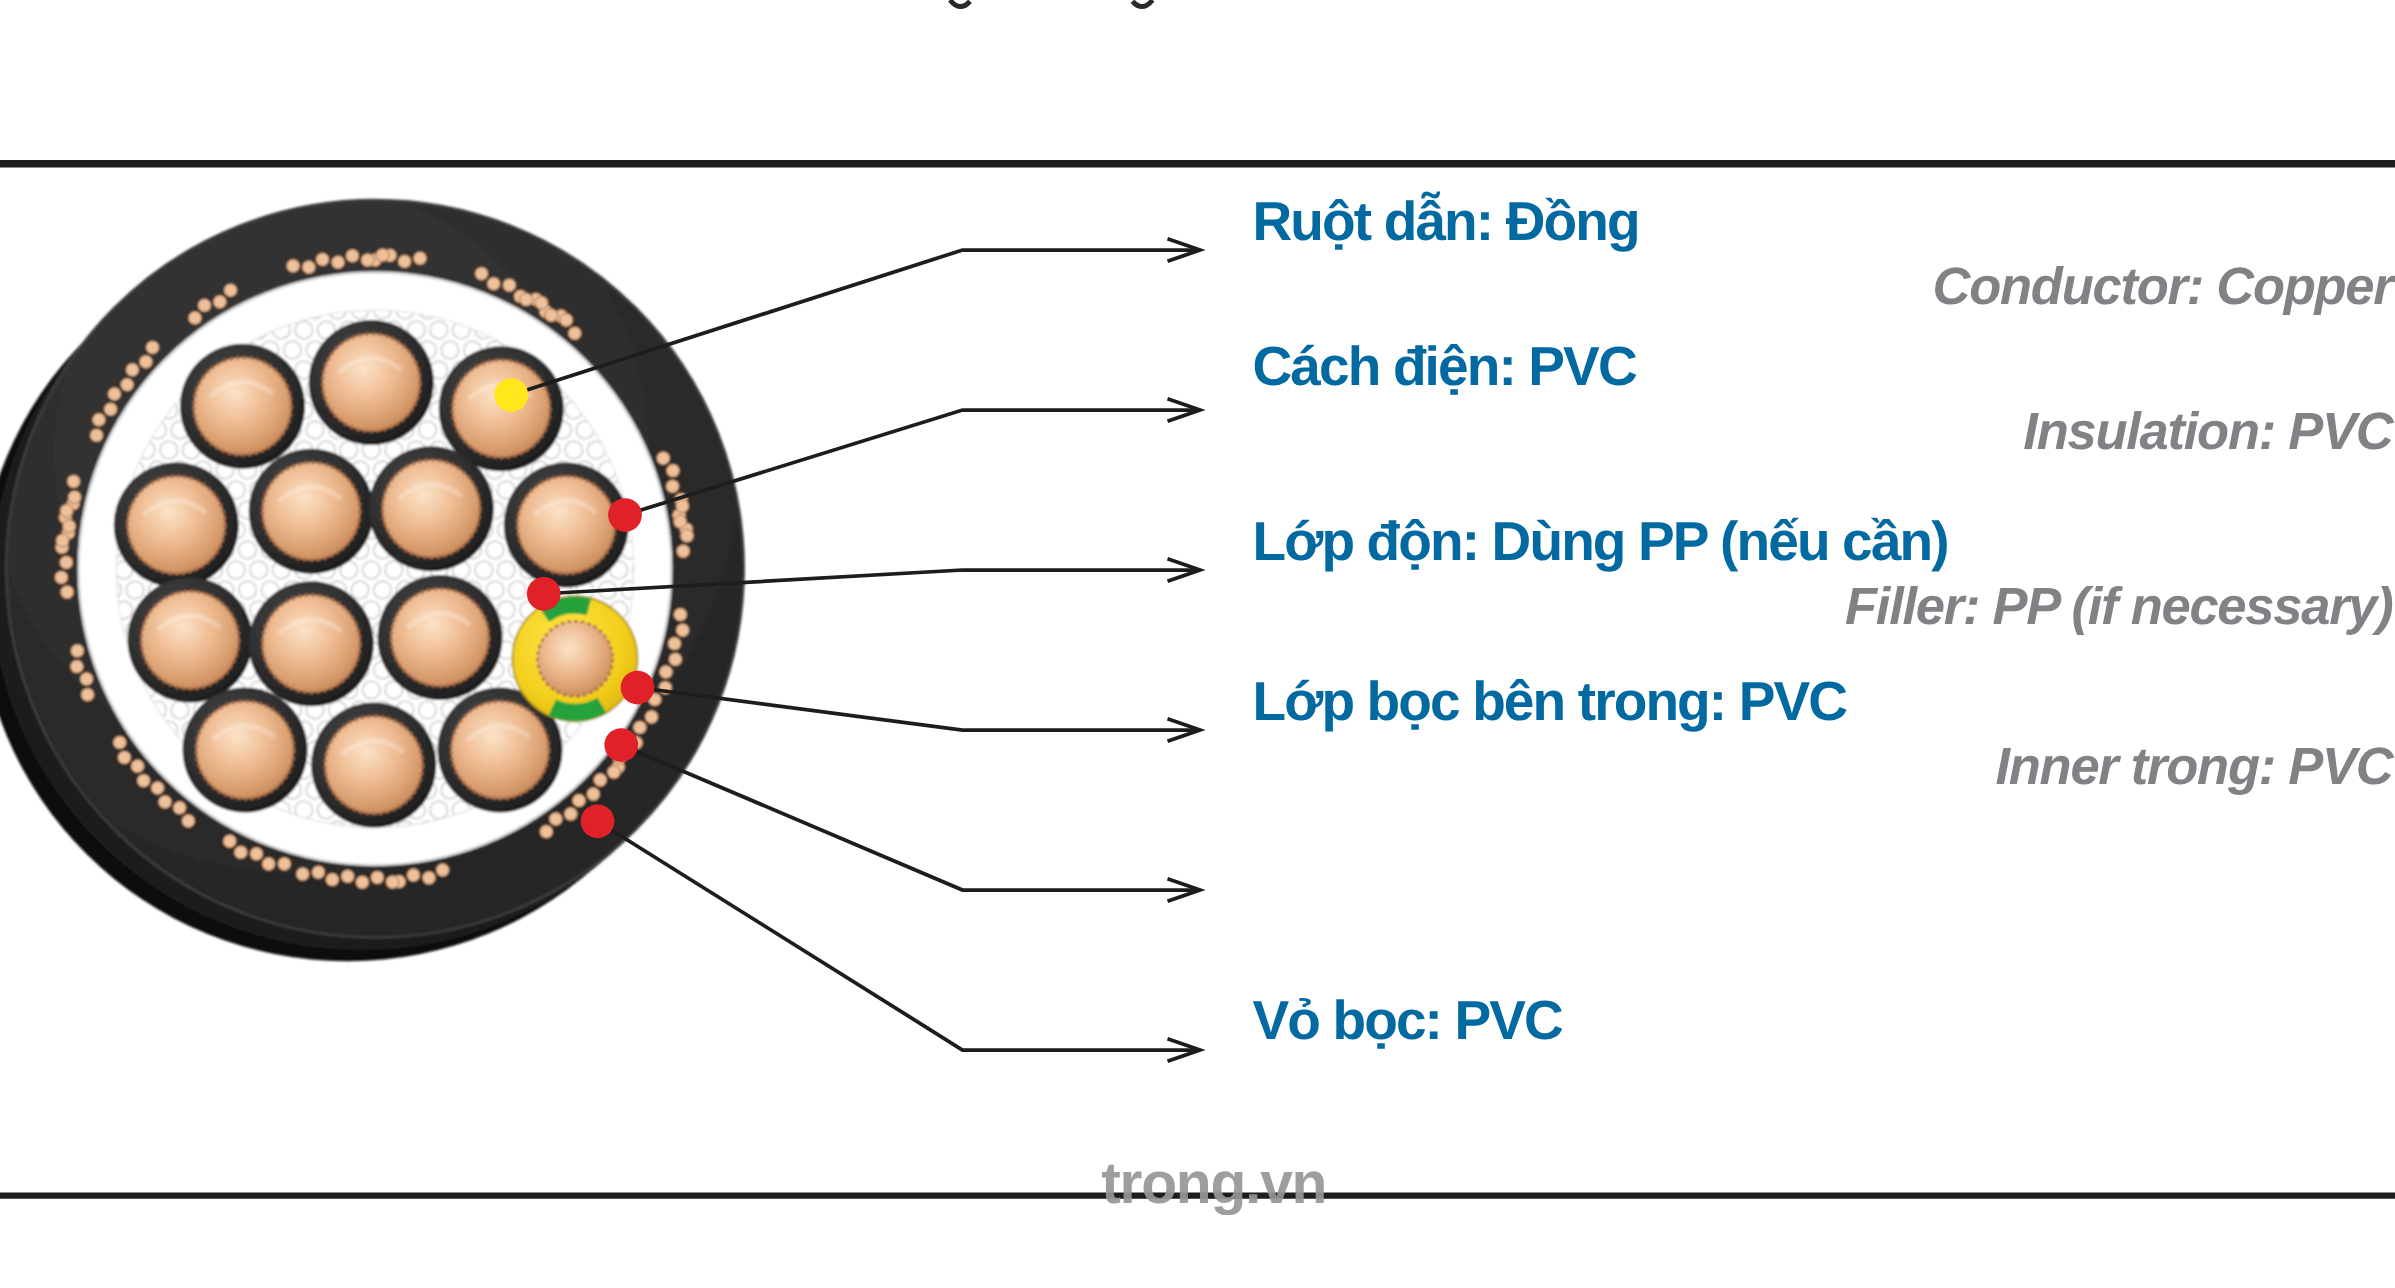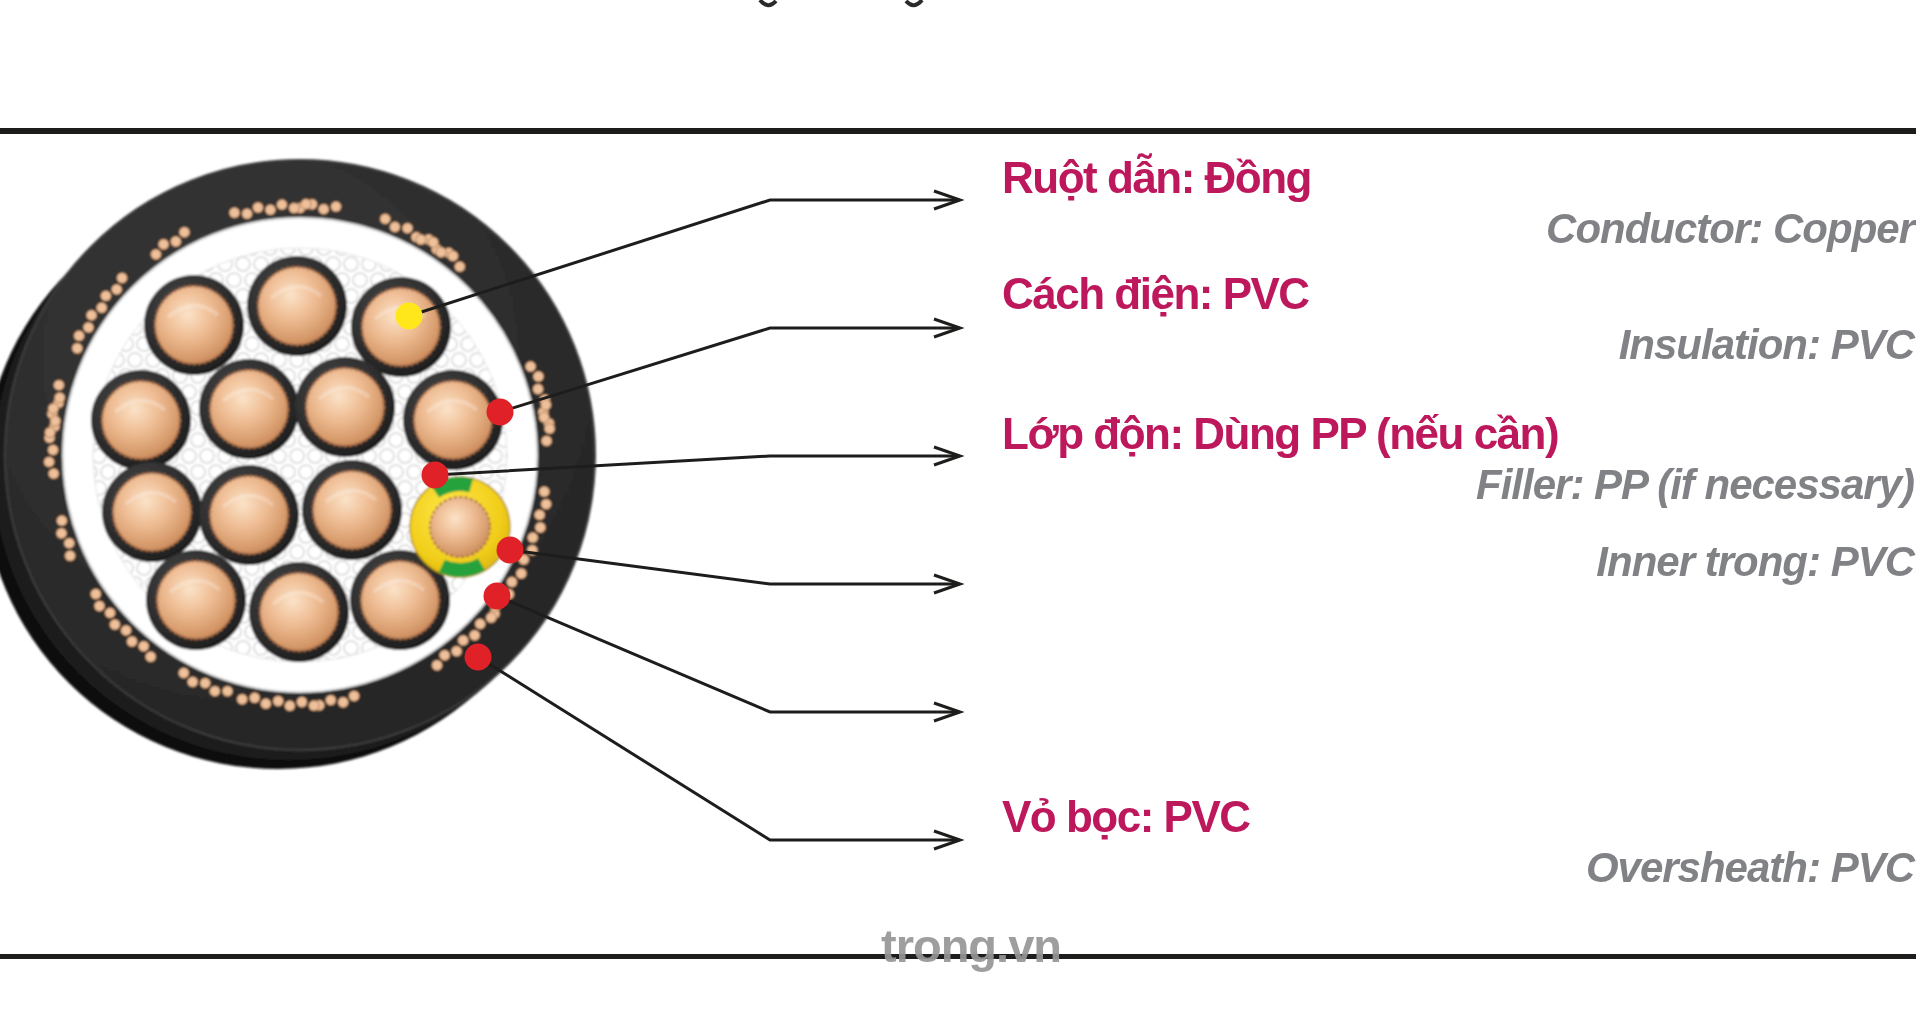--- a/index.html
+++ b/index.html
@@ -3,21 +3,21 @@
 <meta charset="utf-8">
 <style>
   html,body{margin:0;padding:0;background:#fff;}
   #stage{position:relative;width:1916px;height:1030px;background:#fff;overflow:hidden;
          font-family:"Liberation Sans",sans-serif;}
   .rule{position:absolute;left:0;width:1916px;background:#1d1d1b;}
   #rule-top{top:128px;height:6px;}
   #rule-bottom{top:954px;height:5px;}
   #diagram-svg{position:absolute;left:0;top:0;}
   .label-block{position:absolute;left:1002px;width:912px;line-height:51px;white-space:nowrap;}
-  .label-vi{font-weight:bold;font-size:44px;color:#be185d;letter-spacing:-1.5px;}
+  .label-vi{font-weight:bold;font-size:44px;color:#0369a1;letter-spacing:-1.5px;}
   .label-en{font-weight:bold;font-style:italic;font-size:42px;color:#808285;letter-spacing:-1px;text-align:right;}
   #watermark{position:absolute;left:881px;top:918px;font-weight:bold;font-size:47px;
              color:#969696;letter-spacing:-1px;z-index:5;opacity:.92;}
   .lb0{top:152px}.lb1{top:268px}.lb2{top:408px}.lb3{top:536px}.lb4{top:663px}.lb5{top:791px}
 </style>
 </head>
 <body>
 
 <div id="stage">
 
@@ -278,21 +278,21 @@
   </div>
   <div class="label-block lb1">
     <div class="label-vi">Cách điện: PVC</div>
     <div class="label-en">Insulation: PVC</div>
   </div>
   <div class="label-block lb2">
     <div class="label-vi">Lớp độn: Dùng PP (nếu cần)</div>
     <div class="label-en">Filler: PP (if necessary)</div>
   </div>
   <div class="label-block lb3">
+    <div class="label-vi">Lớp bọc bên trong: PVC</div>
     <div class="label-en">Inner trong: PVC</div>
   </div>
   <div class="label-block lb5">
     <div class="label-vi">Vỏ bọc: PVC</div>
-    <div class="label-en">Oversheath: PVC</div>
   </div>
 
   <div id="watermark">trong.vn</div>
 </div>
 
 </body></html>

